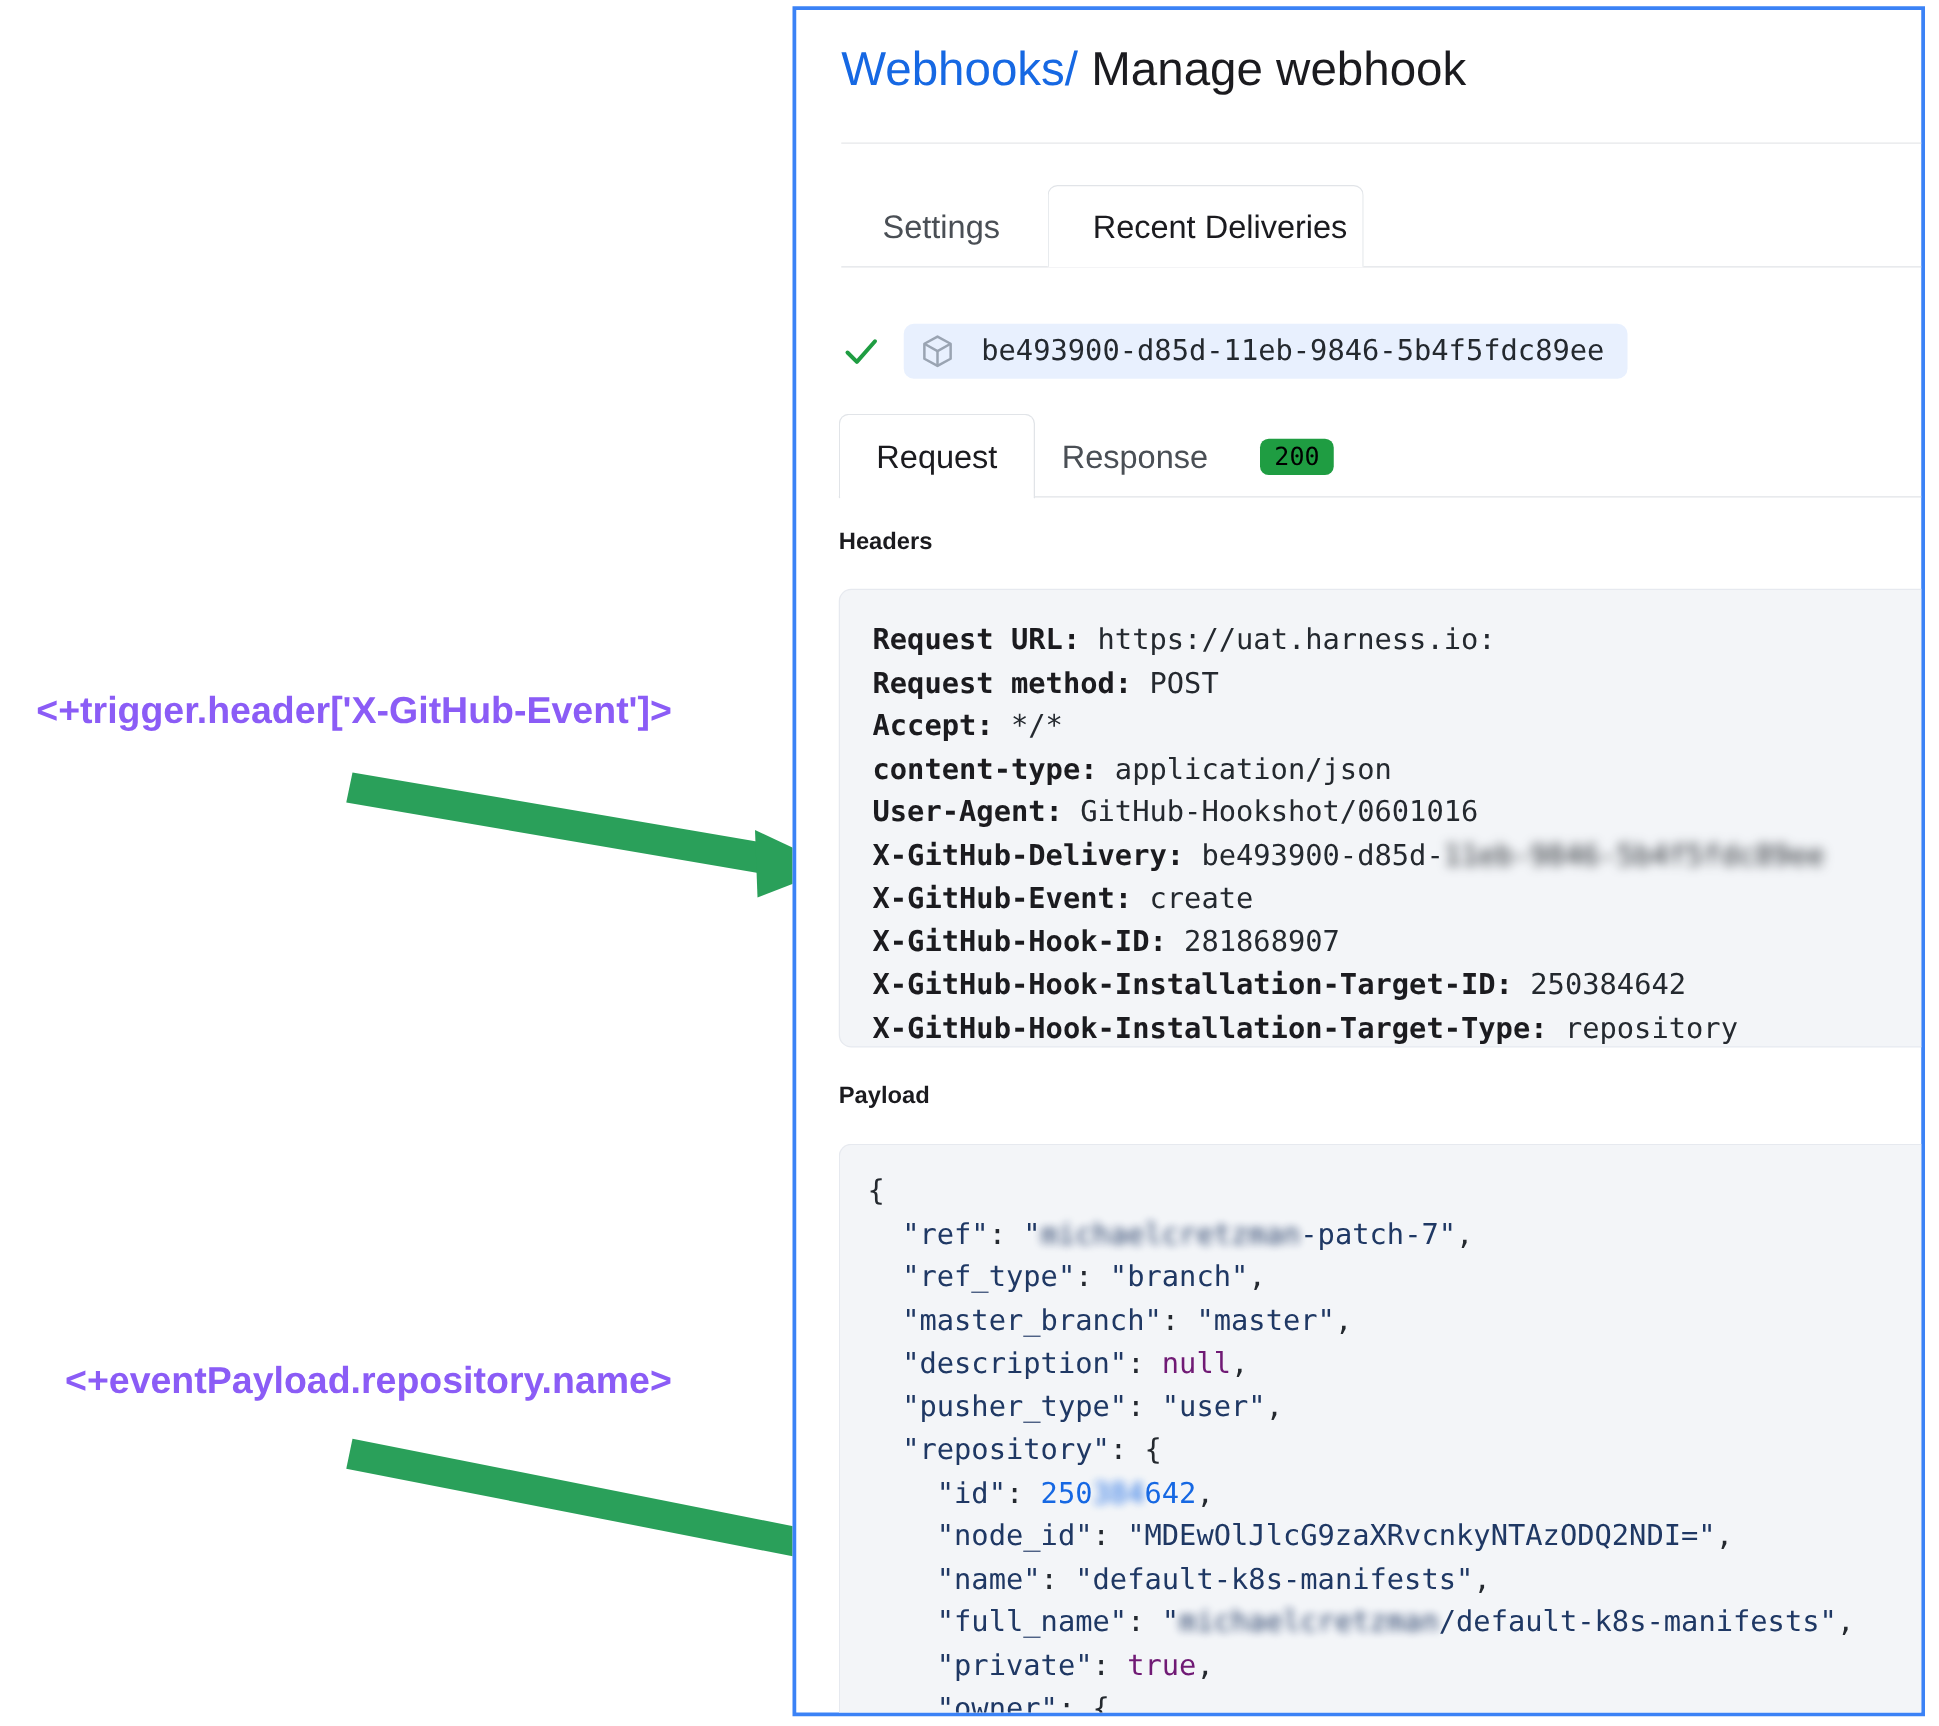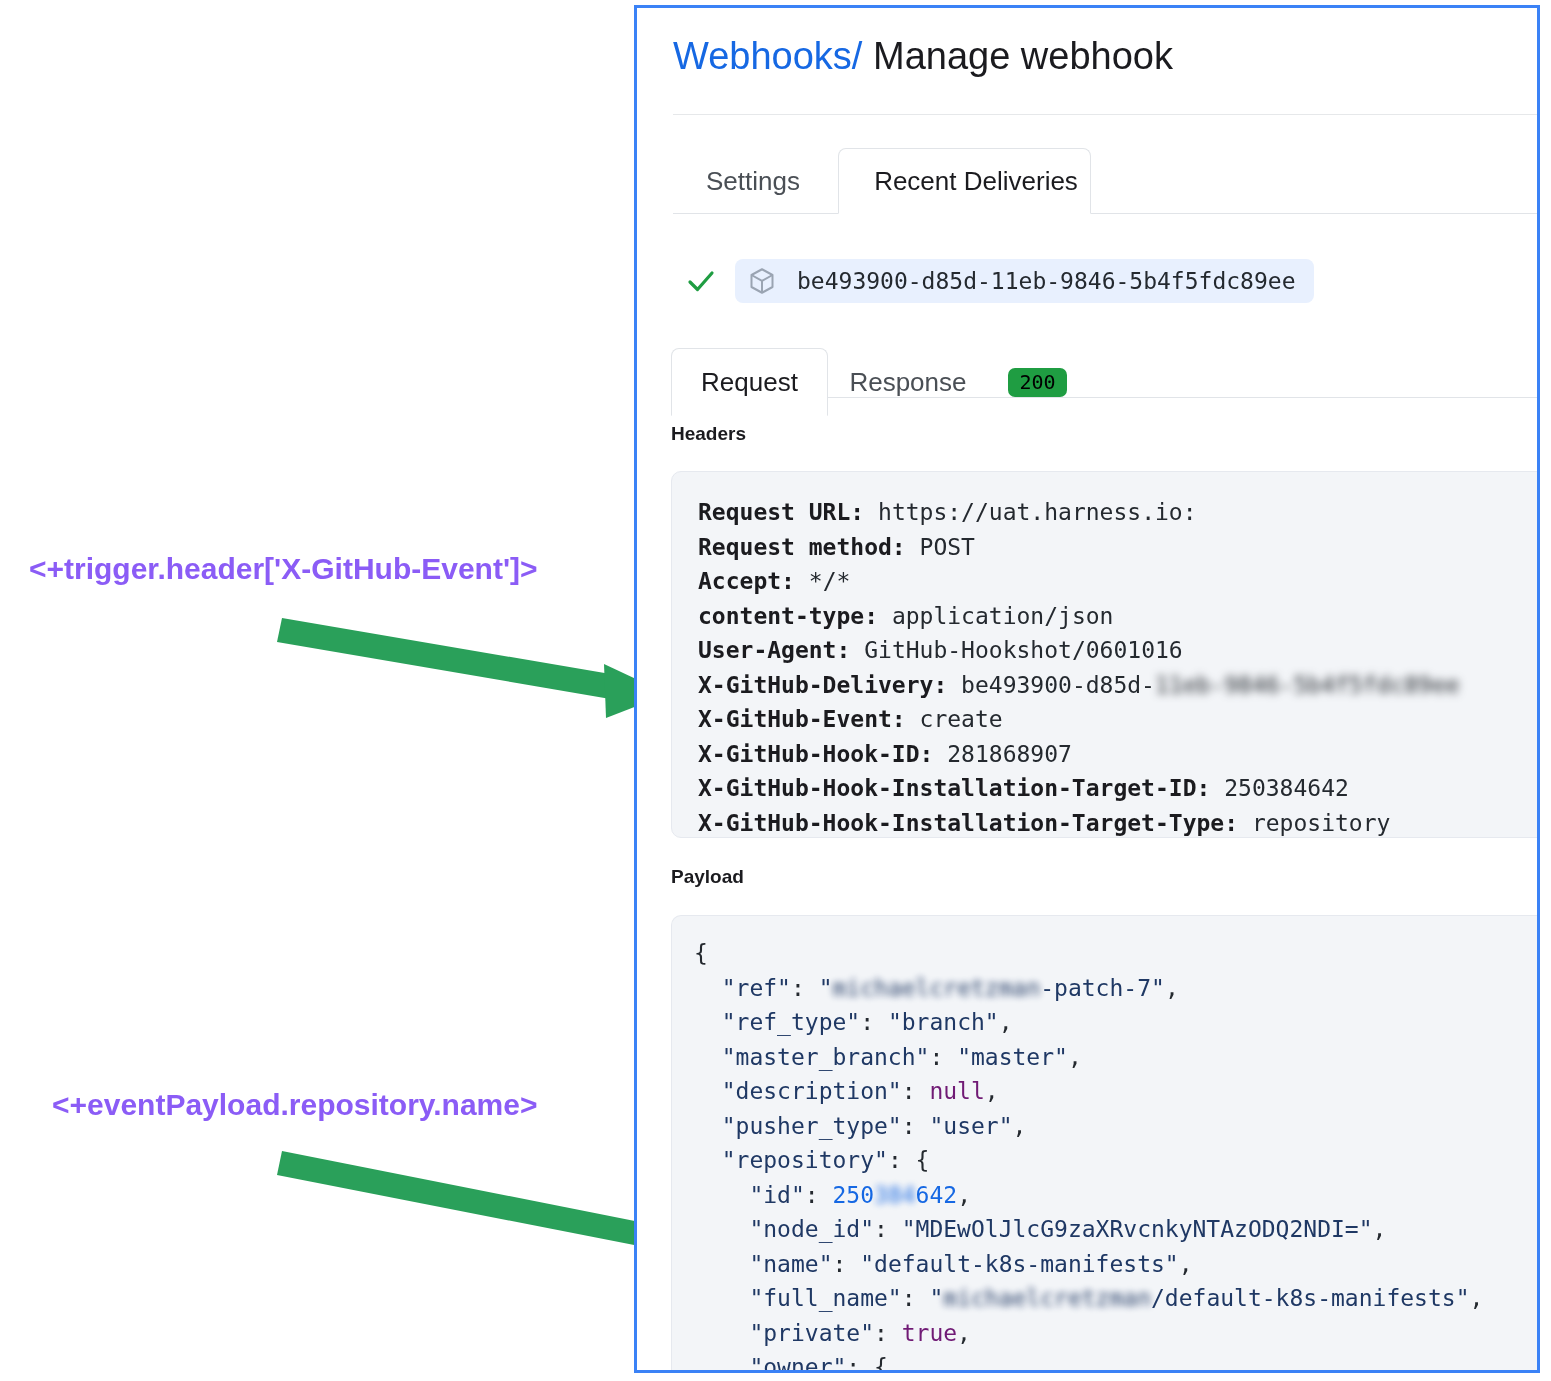--- a/index.html
+++ b/index.html
@@ -90,21 +90,21 @@
     border-bottom: 1px solid #ffffff;
     border-radius: 8px 8px 0 0;
     z-index: 2;
   }
   #otab-settings { left: 0px;   width: 160px; }
   #otab-recent   { left: 165px; width: 253px; padding-left: 23px; }
 
   
   .delivery-row {
     position: absolute;
-    left: 48px; top: 248px;
+    left: 36px; top: 248px;
     display: flex; align-items: center;
     height: 50px;
     justify-content: flex-end;
   }
   .check-icon {
     width: 32px; height: 32px;
     margin-right: 18px;
     display: flex; align-items: center; justify-content: center;
   }
   .delivery-pill {
@@ -128,21 +128,21 @@
     position: absolute;
     left: 34px; top: 322px;
     width: 902px; height: 68px;
   }
   .inner-tabs .itabs-baseline {
     position: absolute;
     left: 0; top: 67px; width: 902px; height: 1px;
     background: #e1e4e8;
   }
   .itab {
-    position: absolute; top: 18px; height: 68px;
+    position: absolute; top: 1px; height: 68px;
     display: flex; align-items: center; justify-content: center;
     font-size: 26px; color: #4a4f55;
     box-sizing: border-box;
   }
   .itab.active {
     color: #1b1b1f;
     background: #ffffff;
     border: 1px solid #e1e4e8;
     border-bottom: 1px solid #ffffff;
     border-radius: 8px 8px 0 0;

